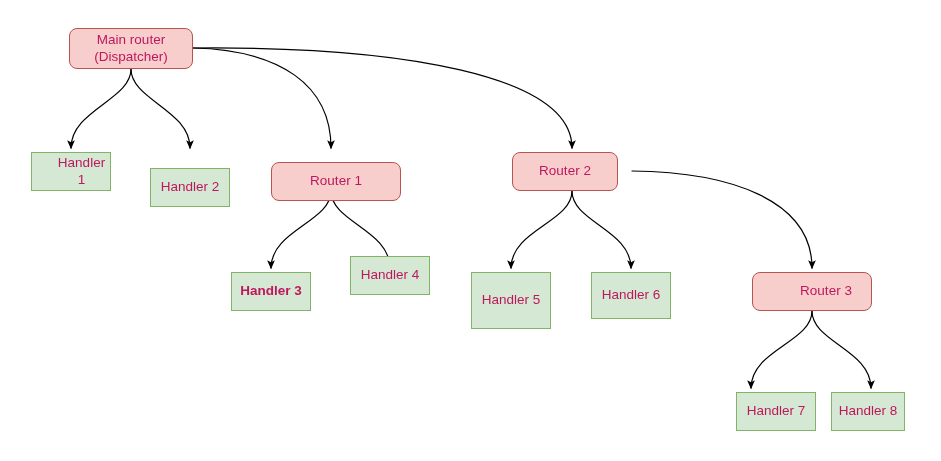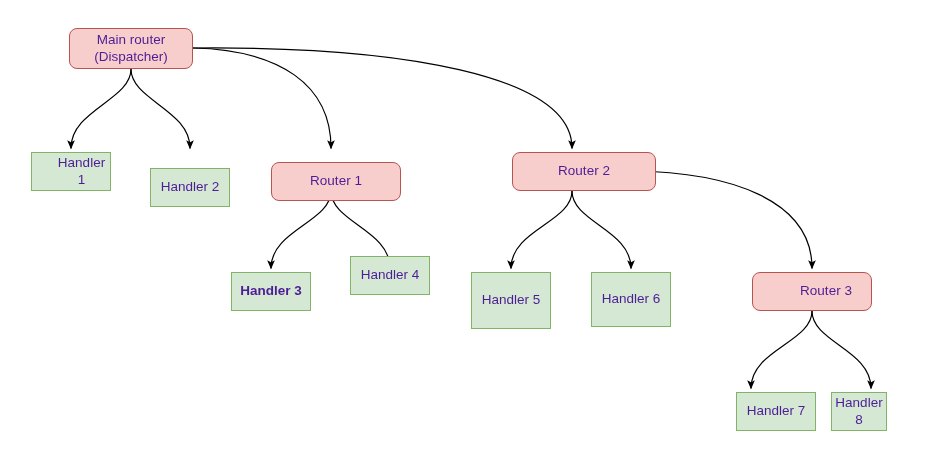--- a/index.html
+++ b/index.html
@@ -25,21 +25,21 @@
   }
   .node {
     position: absolute;
     box-sizing: border-box;
     display: flex;
     align-items: center;
     justify-content: center;
     text-align: center;
     font-size: 13.5px;
     line-height: 1.22;
-    color: #4c1d95;
+    color: #be185d;
     white-space: pre-line;
     z-index: 2;
   }
   .node.router {
     background: #f8cecc;
     border: 1px solid #b85450;
     border-radius: 8px;
   }
   .node.handler {
     background: #d5e8d4;
@@ -74,22 +74,22 @@
         <path d="M 812 311 C 812 342 751 350 751 388" fill="none" stroke="#000000" stroke-width="1.2" stroke-linecap="round" marker-end="url(#arrowhead)"></path>
         <path d="M 812 311 C 812 342 871 350 871 388" fill="none" stroke="#000000" stroke-width="1.2" stroke-linecap="round" marker-end="url(#arrowhead)"></path>
       </g>
   </svg>
   <div id="nodes-layer">
       <div class="node router" style="left: 69px; top: 28px; width: 124px; height: 41px;"><span class="node-label">Main router
 (Dispatcher)</span></div>
       <div class="node handler" style="left: 31px; top: 152px; width: 80px; height: 39px; padding-left: 21px;"><span class="node-label">Handler 1</span></div>
       <div class="node handler" style="left: 150px; top: 152px; width: 80px; height: 39px; margin-top: 16px;"><span class="node-label">Handler 2</span></div>
       <div class="node router" style="left: 271px; top: 162px; width: 130px; height: 39px;"><span class="node-label">Router 1</span></div>
-      <div class="node router" style="left: 512px; top: 152px; width: 144px; height: 39px;"><span class="node-label">Router 2</span></div>
+      <div class="node router" style="left: 512px; top: 152px; width: 106px; height: 39px;"><span class="node-label">Router 2</span></div>
       <div class="node handler" style="left: 231px; top: 272px; width: 80px; height: 39px; font-weight: bold;"><span class="node-label">Handler 3</span></div>
       <div class="node handler" style="left: 350px; top: 256px; width: 80px; height: 39px;"><span class="node-label">Handler 4</span></div>
       <div class="node handler" style="left: 471px; top: 272px; width: 80px; height: 57px;"><span class="node-label">Handler 5</span></div>
-      <div class="node handler" style="left: 591px; top: 272px; width: 80px; height: 55px;"><span class="node-label">Handler 6</span></div>
+      <div class="node handler" style="left: 591px; top: 272px; width: 80px; height: 47px;"><span class="node-label">Handler 6</span></div>
       <div class="node router" style="left: 752px; top: 272px; width: 120px; height: 39px; padding-left: 28px;"><span class="node-label">Router 3</span></div>
       <div class="node handler" style="left: 711px; top: 392px; width: 80px; height: 39px; margin-left: 25px;"><span class="node-label">Handler 7</span></div>
-      <div class="node handler" style="left: 831px; top: 392px; width: 56px; height: 39px;"><span class="node-label">Handler 8</span></div>
+      <div class="node handler" style="left: 831px; top: 392px; width: 74px; height: 39px;"><span class="node-label">Handler 8</span></div>
     </div>
 </div>
 
 </body></html>

